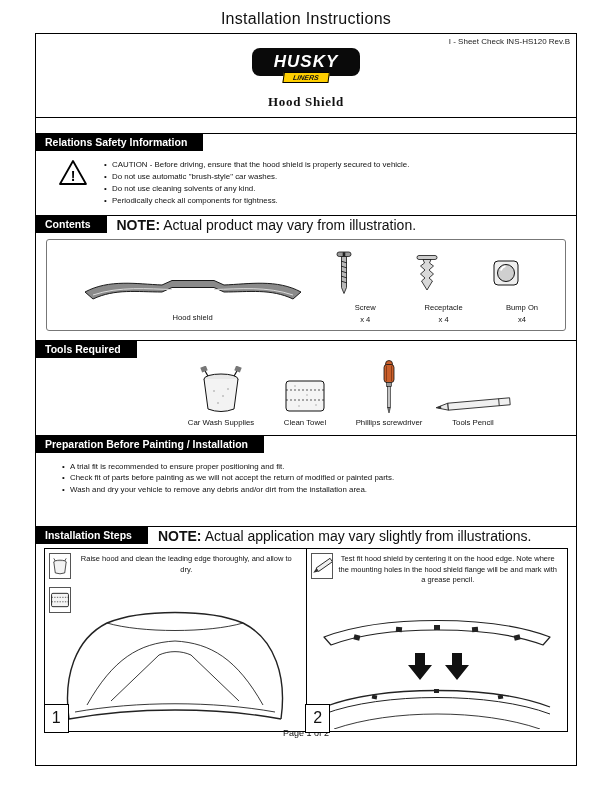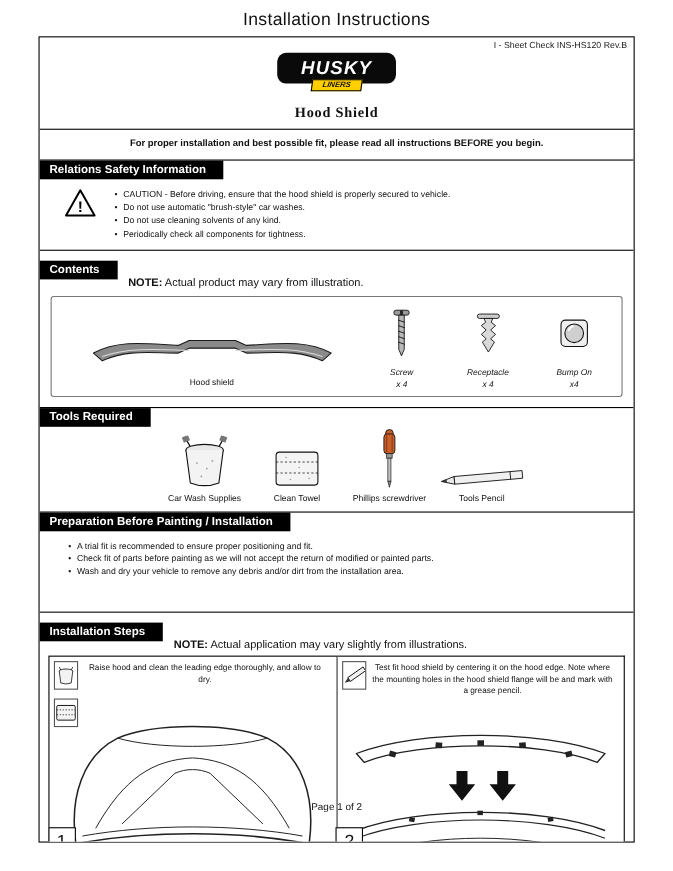--- a/index.html
+++ b/index.html
@@ -24,38 +24,38 @@
                    font-size:13px; letter-spacing:.7px; margin-top:8px; }
 
   .divider { border-top:1.2px solid #000; margin-top:7px; }
 
   .intro { text-align:center; font-weight:bold; font-size:8.6px; line-height:1.4; padding:6px 22px 9px; }
 
   .section { border-top:1.5px solid #000; }
   .banner-row { display:flex; align-items:center; gap:10px; }
   .banner { background:#000; color:#fff; font-weight:bold; font-size:10.5px;
             padding:2px 16px 3px 9px; white-space:nowrap; }
-  .note { font-size:10px;margin-top:24px; } .note b { font-weight:bold; }
+  .note { font-size:14px; } .note b { font-weight:bold; }
 
   .safety-content { display:flex; gap:16px; padding:8px 16px 9px 22px; align-items:flex-start; }
   .bullets { list-style:none; }
   .bullets li { font-size:7.9px; line-height:1.5; padding-left:8px; position:relative; }
   .bullets li::before { content:"\2022"; position:absolute; left:0; top:0; }
 
   .contents-box { border:1px solid #777; border-radius:3px; margin:6px 10px 9px; height:92px;
                   display:flex; padding:5px 10px 6px 6px; }
   .hood-area { flex:1.3; display:flex; flex-direction:column; align-items:center;
                justify-content:flex-end; gap:5px; padding-bottom:2px; }
   .parts-area { flex:1; display:flex; justify-content:space-between; padding:0 4px; }
-  .part { display:flex; flex-direction:column; align-items:center; justify-content:flex-end;
-          gap:2px; width:58px; text-align:center;font-style:italic; }
+  .part { display:flex; flex-direction:column; justify-content:flex-end;
+          gap:2px; width:58px; text-align:center; }
   .part-icon { flex:1; display:flex; align-items:center; }
   .small-label { font-size:7.6px; line-height:1.25; }
 
-  .tools-row { display:flex; justify-content:flex-start; padding:8px 26px 6px 108px; }
+  .tools-row { display:flex; justify-content:center; padding:8px 26px 6px 108px; }
   .tool { width:84px; display:flex; flex-direction:column; align-items:center; gap:4px; }
   .tool-icon { height:48px; display:flex; align-items:flex-end; justify-content:center; }
   .tool-label { font-size:7.8px; text-align:center; line-height:1.3; }
 
   .prep-content { padding:8px 16px 30px 26px; }
 
   .steps-row { display:flex; margin:4px 8px 0; }
   .step-box { flex:1; border:1.4px solid #000; height:184px; position:relative; background:#fff; }
   .step-box + .step-box { border-left:none; }
   .step-icons { position:absolute; top:4px; left:4px; display:flex; flex-direction:column; gap:8px; }
@@ -83,21 +83,20 @@
     <div class="logo-wrap">
       <div class="logo-black">HUSKY</div>
       <div class="logo-yellow">LINERS</div>
     </div>
 
     <div class="product-title">Hood Shield</div>
 
     <div class="divider"></div>
 
     <div class="intro">
-      <div>For proper installation and best possible fit, please read all instructions BEFORE you begin.</div>
     </div>
 
     <div class="section">
       <div class="banner-row">
         <div class="banner">Relations Safety Information</div>
       </div>
       <div class="safety-content">
         <span>
           <svg width="30" height="27" viewBox="0 0 30 27">
             <path d="M15 2 L28 25 L2 25 Z" fill="#fff" stroke="#000" stroke-width="1.8" stroke-linejoin="round"></path>

